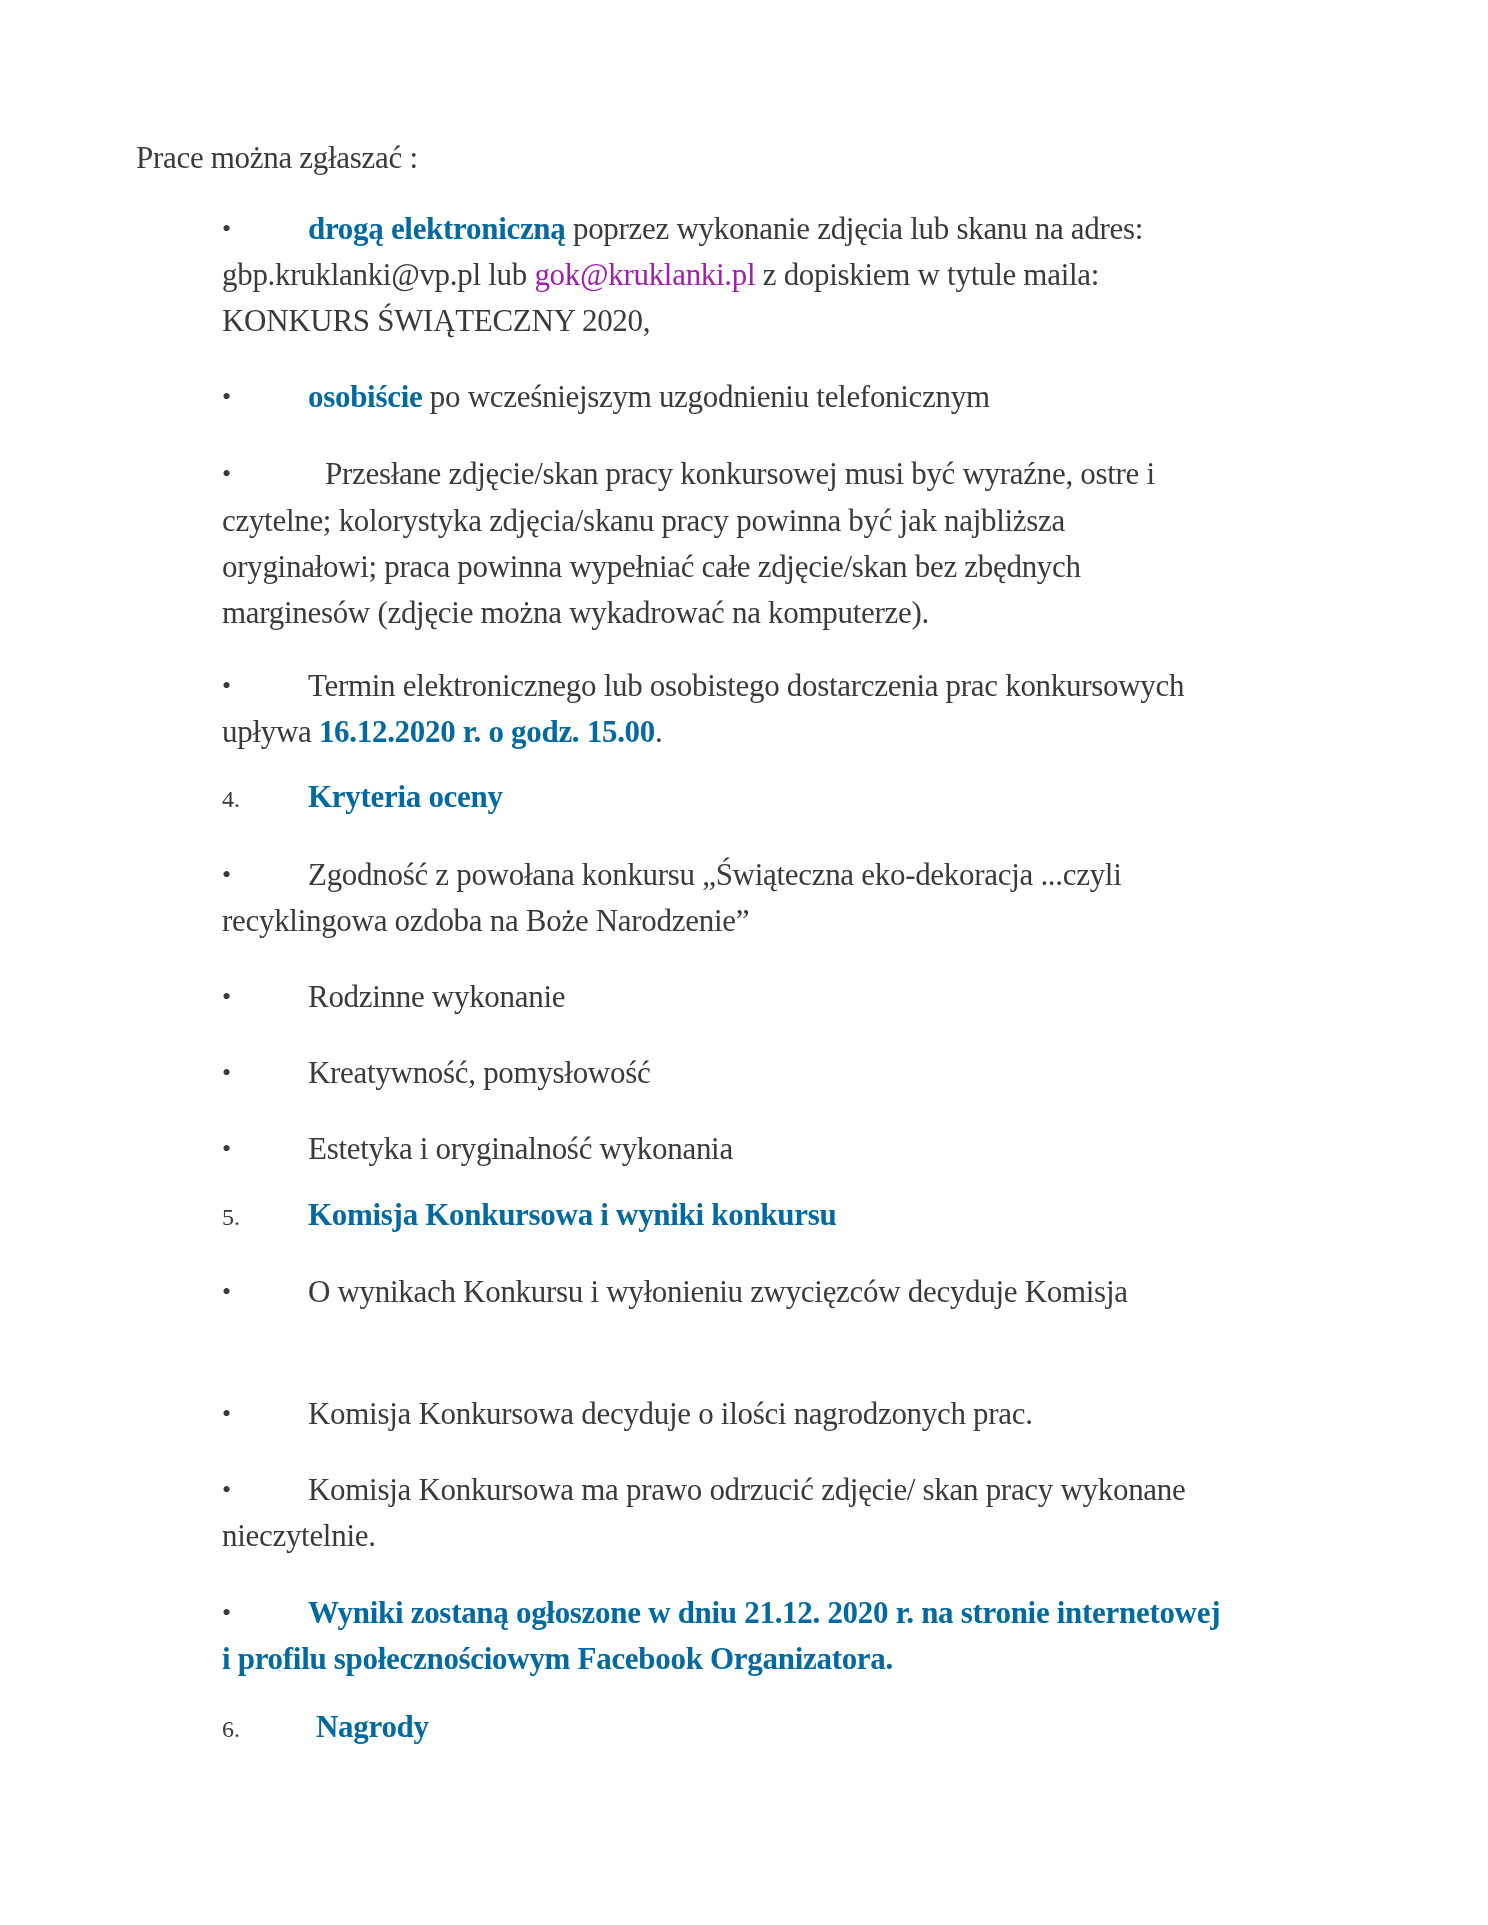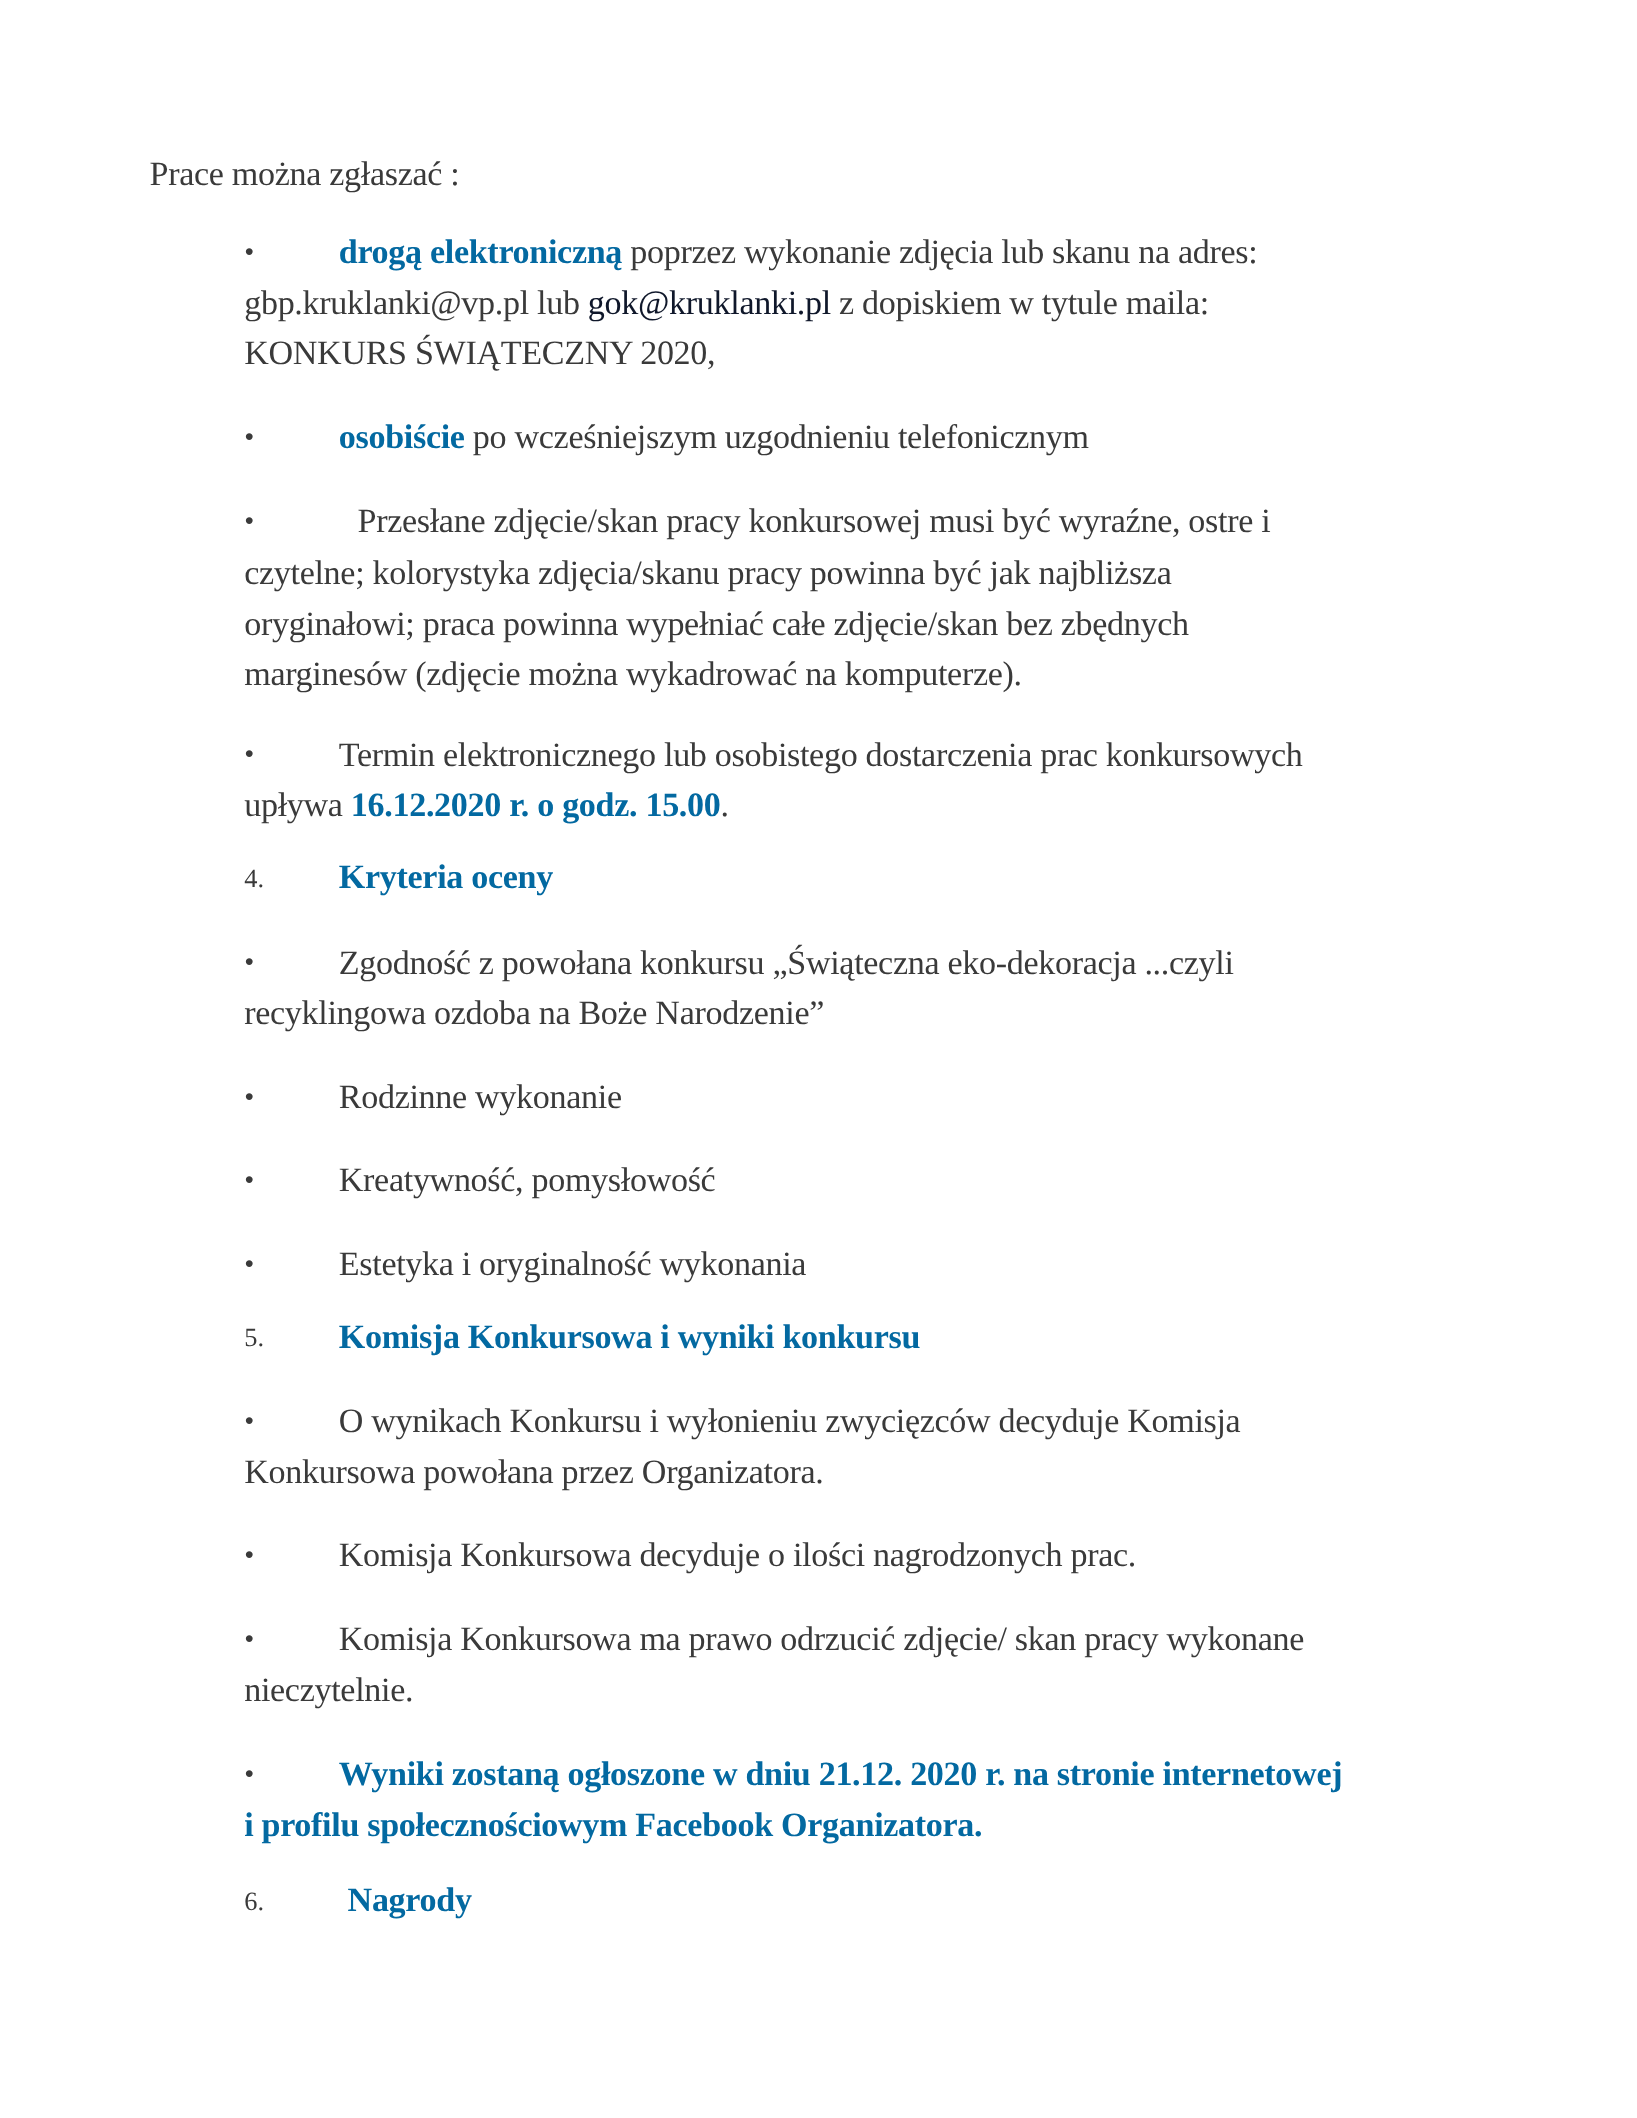--- a/index.html
+++ b/index.html
@@ -7,21 +7,21 @@
       width: 1488px; height: 1925px; position: relative; overflow: hidden;
       font-family: "Liberation Serif", "DejaVu Serif", serif;
       color: #3a3a3a;
     }
     .page { position: absolute; left: 0; top: 0; width: 1488px; height: 1393px; }
     .line {
       position: absolute; font-size: 31px; line-height: 38px; white-space: nowrap;
       letter-spacing: -0.3px;
     }
     .b { font-weight: bold; color: #0369a1; }
-    .dark { color: #0f172a; }
+    .dark { color: #a21caf; }
     .bullet { position: absolute; font-size: 26px; line-height: 38px; }
     .num { position: absolute; font-size: 24px; line-height: 38px; }
   </style>
 </head>
 <body>
 
 <div class="page">
 
   <div class="line" style="left:136px; top:139px;">Prace można zgłaszać :</div>
 
@@ -65,21 +65,20 @@
   <div class="line" style="left:308px; top:1054px;">Kreatywność, pomysłowość</div>
 
   <span class="bullet" style="left:222px; top:1130px;">•</span>
   <div class="line" style="left:308px; top:1130px;">Estetyka i oryginalność wykonania</div>
 
   <span class="num" style="left:222px; top:1198px;">5.</span>
   <div class="line b" style="left:308px; top:1196px;">Komisja Konkursowa i wyniki konkursu</div>
 
   <span class="bullet" style="left:222px; top:1273px;">•</span>
   <div class="line" style="left:308px; top:1273px;">O wynikach Konkursu i wyłonieniu zwycięzców decyduje Komisja</div>
-  <div class="line" style="left:222px; top:1319px;">Konkursowa powołana przez Organizatora.</div>
 
   <span class="bullet" style="left:222px; top:1395px;">•</span>
   <div class="line" style="left:308px; top:1395px;">Komisja Konkursowa decyduje o ilości nagrodzonych prac.</div>
 
   <span class="bullet" style="left:222px; top:1471px;">•</span>
   <div class="line" style="left:308px; top:1471px;">Komisja Konkursowa ma prawo odrzucić zdjęcie/ skan pracy wykonane</div>
   <div class="line" style="left:222px; top:1517px;">nieczytelnie.</div>
 
   <span class="bullet" style="left:222px; top:1594px;">•</span>
   <div class="line b" style="left:308px; top:1594px;">Wyniki zostaną ogłoszone w dniu 21.12. 2020 r. na stronie internetowej</div>

